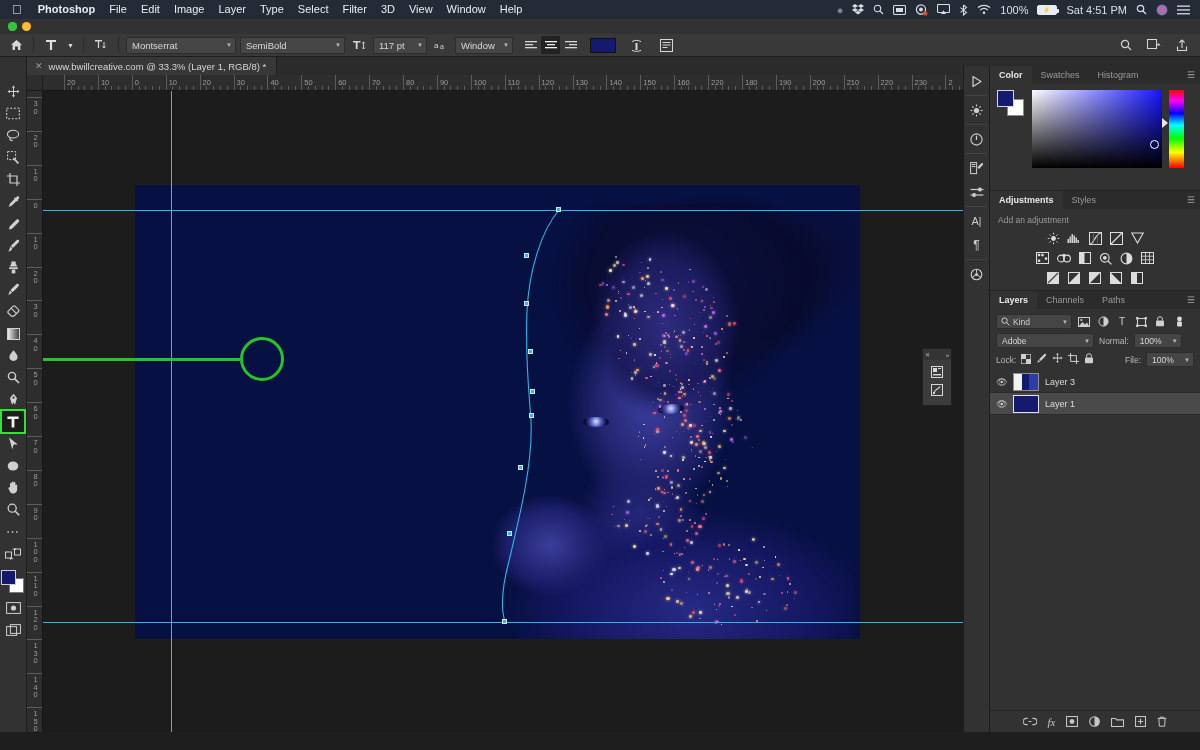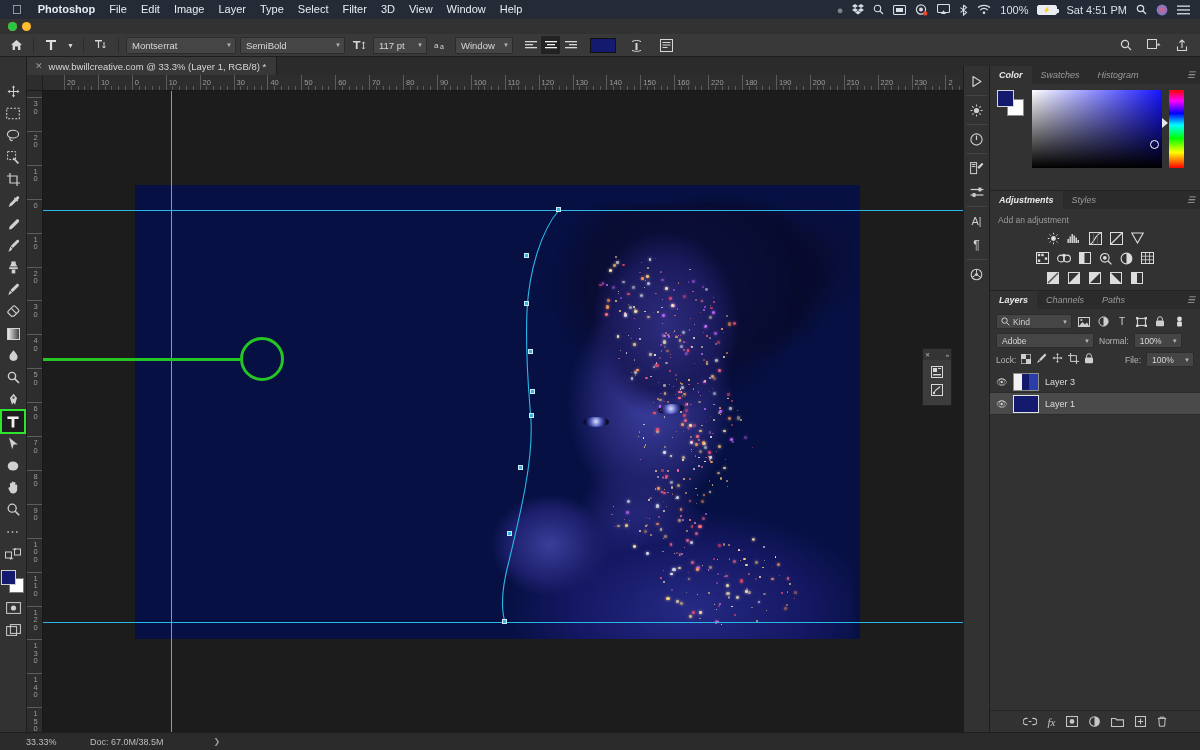--- a/index.html
+++ b/index.html
@@ -175,21 +175,21 @@
   .dock-icons {
     position: absolute; top: 66px; right: 210px; width: 27px; bottom: 18px;
     background: #323232; border-left: 1px solid #1d1d1d; border-right: 1px solid #1d1d1d;
     display: flex; flex-direction: column; align-items: center; padding-top: 3px;
   }
   .dkico { width: 22px; height: 24px; display: flex; align-items: center; justify-content: center; color: #cfcfcf; font-size: 12px; }
   .dk-sep { width: 21px; height: 1px; background: #434343; margin: 2px 0; }
 
   .rightpanel { position: absolute; top: 66px; right: 0; width: 210px; bottom: 18px; background: #323232; }
   .panel { background: #323232; border-bottom: 1px solid #232323; }
-  .ptabs { display: flex; align-items: center; height: 18px; background: #2b2b2b; position: relative; font-style: italic; }
+  .ptabs { display: flex; align-items: center; height: 18px; background: #2b2b2b; position: relative; }
   .ptab { font-size: 9px; color: #9a9a9a; padding: 0 9px; line-height: 18px; height: 18px; white-space: nowrap; }
   .ptab.active { color: #e8e8e8; background: #323232; font-weight: bold; }
   .pmenu { position: absolute; right: 5px; top: 5px; color: #a6a6a6; font-size: 9px; line-height: 8px; }
 
   
   .colorbody { height: 92px; padding: 6px 7px 8px 7px; display: flex; gap: 7px; position: relative; }
   .cp-fgbg { position: relative; width: 28px; height: 26px; flex: none; }
   .cp-fgbg .f { position: absolute; left: 0; top: 0; width: 17px; height: 17px; border: 1px solid #d6d6d6; }
   .cp-fgbg .b { position: absolute; left: 10px; top: 9px; width: 17px; height: 17px; background: #fff; border: 1px solid #8a8a8a; }
   .sqfield {
@@ -1779,19 +1779,14 @@
         <span class="lfico">
           <svg width="10" height="11" viewBox="0 0 10 11">
               <path d="M0.8 2.4h8.4M3 2.4V1.2h4v1.2M1.8 2.4l.6 7.8h5.2l.6-7.8" fill="none" stroke="#c6c6c6" stroke-width="1"></path>
             </svg>
         </span>
       </div>
     </div>
 
   </div>
 
-  <div class="statusbar">
-    <div class="sb-zoom">33.33%</div>
-    <div class="sb-doc">Doc: 67.0M/38.5M</div>
-    <div class="sb-arrow">❯</div>
-  </div>
 
 </div>
 
 </body></html>

